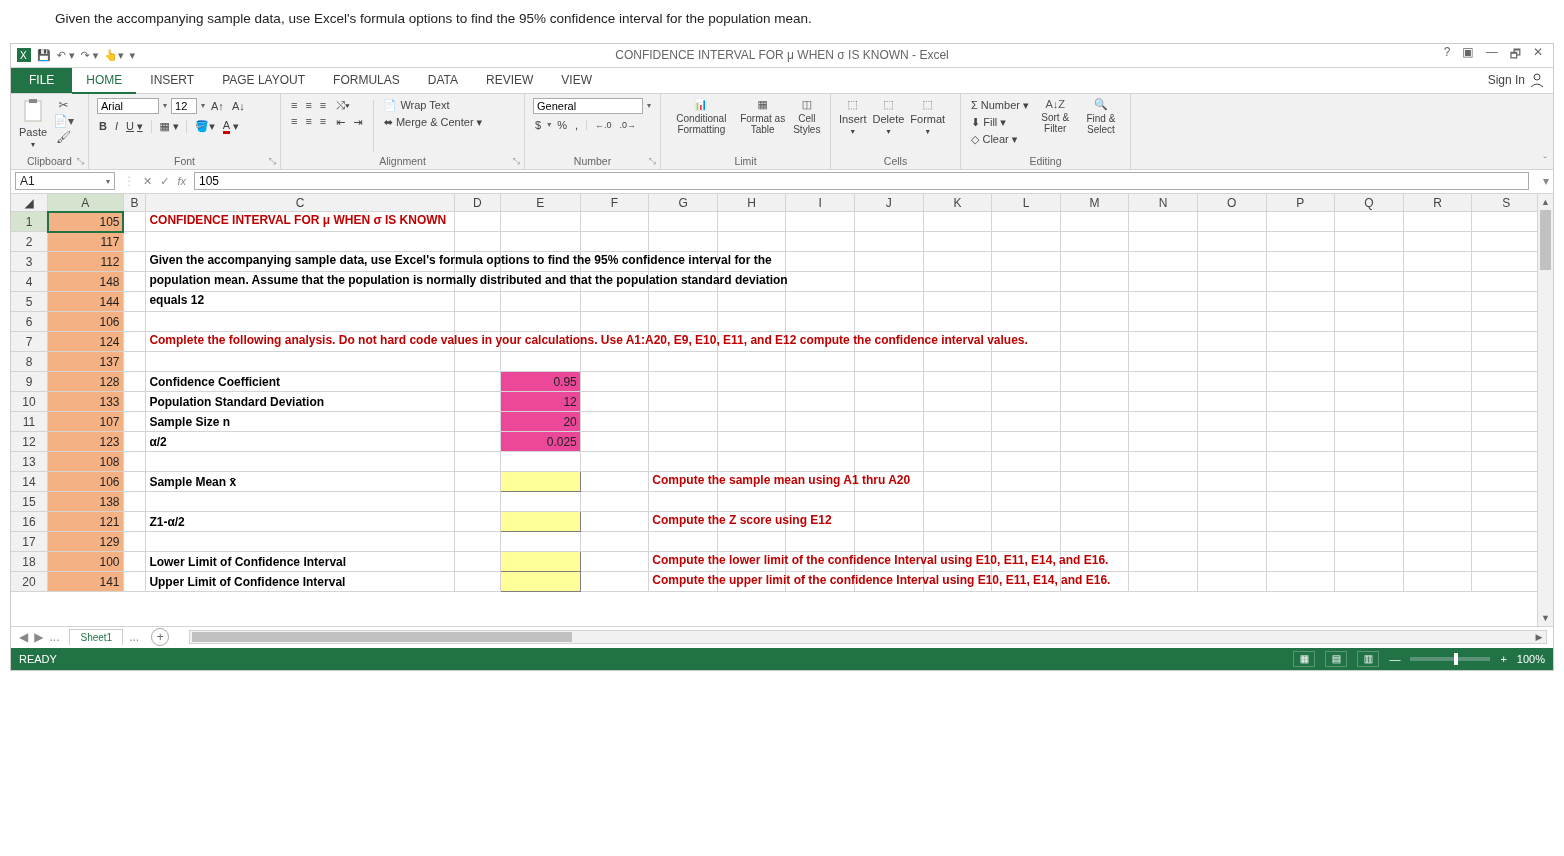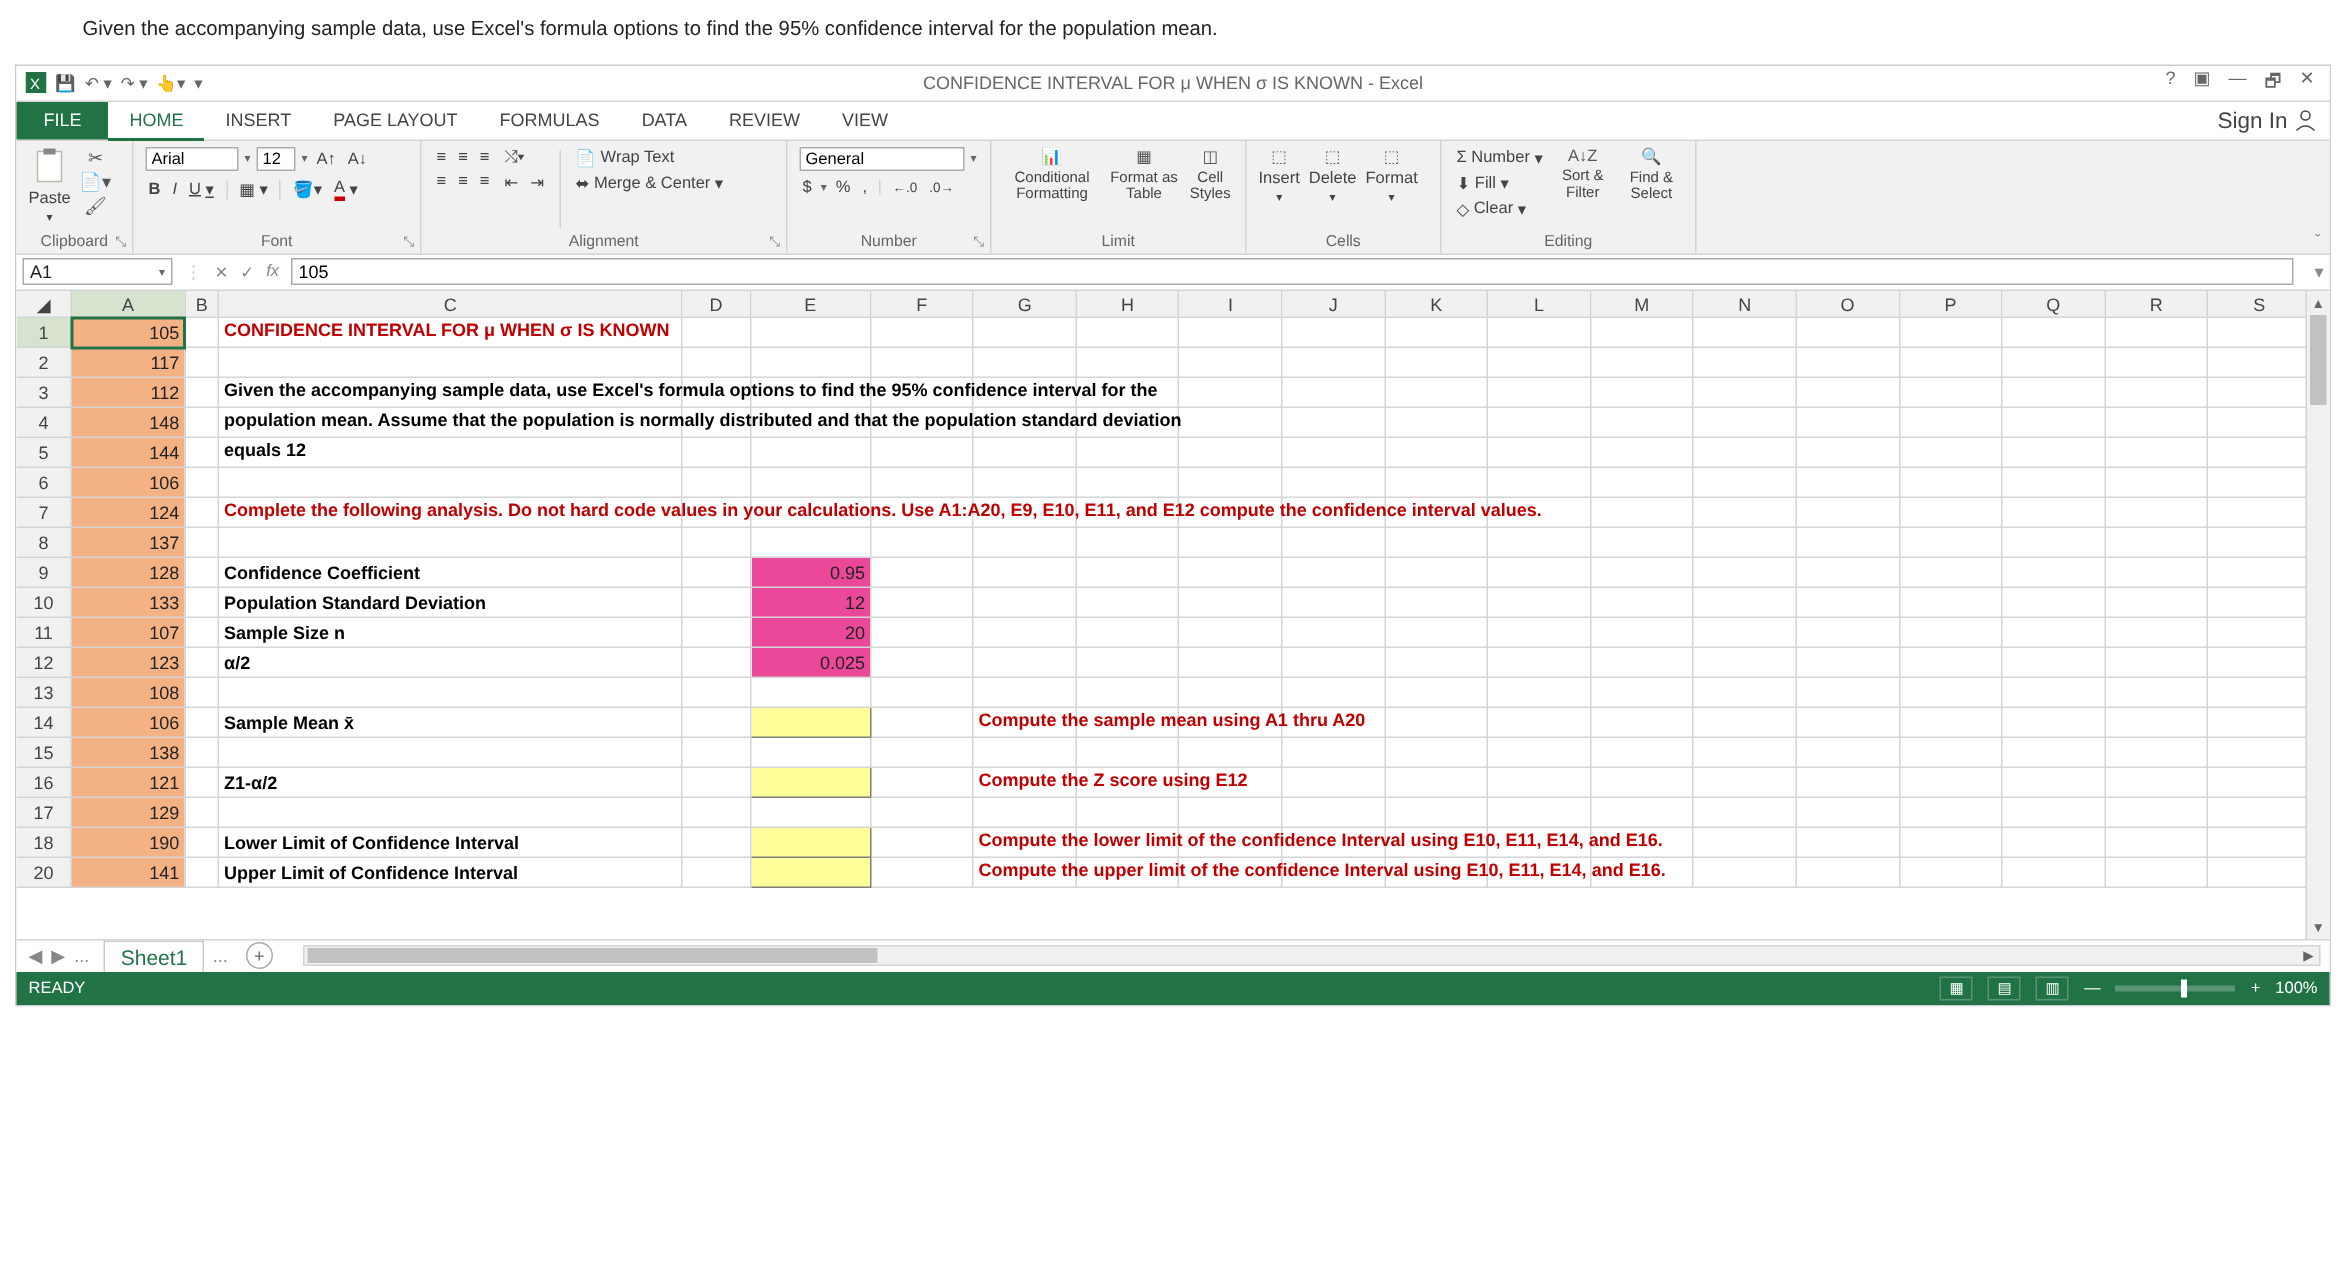--- a/index.html
+++ b/index.html
@@ -9,21 +9,21 @@
 .titlebar{height:24px;background:#fff;border-bottom:1px solid #d4d4d4;display:flex;align-items:center;position:relative}
 .titlebar .qat{display:flex;align-items:center;gap:6px;padding-left:6px}
 .titlebar .qat span{color:#666;font-size:11px}
 .titlebar .doc-title{position:absolute;left:50%;transform:translateX(-50%);color:#666;font-size:12px}
 .titlebar .winctrl{margin-left:auto;display:flex;gap:12px;padding-right:10px;color:#666}
 .tabsrow{height:26px;background:#fff;display:flex;align-items:stretch;border-bottom:1px solid #d4d4d4}
 .filetab{background:#217346;color:#fff;padding:0 18px;display:flex;align-items:center;font-size:12px}
 .rtab{padding:0 14px;display:flex;align-items:center;color:#444;font-size:12px;cursor:pointer}
 .rtab.active{color:#217346;position:relative}
 .rtab.active::after{content:"";position:absolute;left:0;right:0;bottom:-1px;height:2px;background:#217346}
-.signin{margin-left:auto;display:flex;align-items:center;gap:4px;padding-right:8px;color:#444;font-size:15px}
+.signin{margin-left:auto;display:flex;align-items:center;gap:4px;padding-right:8px;color:#444;font-size:12px}
 .signin svg{width:16px;height:16px}
 .ribbon{height:76px;background:#f1f1f1;border-bottom:1px solid #d4d4d4;display:flex;position:relative}
 .rgroup{border-right:1px solid #d4d4d4;padding:4px 8px 2px;display:flex;flex-direction:column;justify-content:space-between}
 .rgroup .glabel{text-align:center;font-size:10.5px;color:#666;padding-top:1px;position:relative}
 .rgroup .glabel .dlg{position:absolute;right:-4px;bottom:0;font-size:9px;color:#888}
 .rg-body{display:flex;gap:6px;align-items:flex-start;flex:1}
 .btnlg{display:flex;flex-direction:column;align-items:center;gap:2px;color:#444;font-size:11px;cursor:pointer}
 .icn{display:inline-flex;align-items:center;justify-content:center;color:#555}
 .sep{width:1px;background:#d4d4d4;align-self:stretch;margin:2px 2px}
 .mini{font-size:11px;color:#444;display:flex;align-items:center;gap:3px;cursor:pointer;padding:1px 2px}
@@ -57,21 +57,21 @@
 .blkb{color:#000;font-weight:bold;font-family:Arial;font-size:13px}
 .act-cell{outline:2px solid #217346;outline-offset:-1px}
 .noclip{overflow:visible!important;position:relative}
 .noclip span{position:absolute;left:3px;top:1px;white-space:nowrap}
 .vscroll{position:absolute;right:0;top:0;bottom:0;width:16px;background:#f1f1f1;border-left:1px solid #d4d4d4;display:flex;flex-direction:column}
 .vscroll .arr{height:16px;display:flex;align-items:center;justify-content:center;color:#666;font-size:9px}
 .vscroll .thumb{background:#c1c1c1;margin:0 2px;flex:0 0 60px}
 .vscroll .track{flex:1}
 .tabstrip{height:22px;border-top:1px solid #d4d4d4;display:flex;align-items:center;background:#fff;position:relative}
 .tabstrip .nav{display:flex;gap:6px;padding:0 8px;color:#888}
-.sheettab{padding:2px 10px;border:1px solid #ccc;border-bottom:none;font-size:14px;background:#fff;color:#217346;margin-left:2px}
+.sheettab{padding:2px 10px;border:1px solid #ccc;border-bottom:none;font-size:10px;background:#fff;color:#217346;margin-left:2px}
 .addsheet{width:18px;height:18px;border:1px solid #aaa;border-radius:50%;display:flex;align-items:center;justify-content:center;color:#666;margin-left:6px;font-size:12px}
 .hscroll{flex:1;margin:0 6px 0 20px;height:14px;background:#f1f1f1;border:1px solid #d4d4d4;position:relative}
 .hscroll .hthumb{position:absolute;left:2px;top:1px;bottom:1px;width:380px;background:#c1c1c1}
 .hscroll .harr{position:absolute;top:0;bottom:0;width:14px;display:flex;align-items:center;justify-content:center;color:#666;font-size:9px}
 .status{height:22px;background:#217346;color:#fff;display:flex;align-items:center;font-size:11px;padding:0 8px}
 .status .right{margin-left:auto;display:flex;align-items:center;gap:10px}
 .viewbtn{width:22px;height:16px;border:1px solid #5a9477;display:flex;align-items:center;justify-content:center;font-size:10px}
 .zoom-slider{width:80px;height:4px;background:#5a9477;position:relative}
 .zoom-slider .zh{position:absolute;top:-4px;left:55%;width:4px;height:12px;background:#fff}
 </style>
@@ -730,21 +730,21 @@
               <td></td>
               <td></td>
               <td></td>
               <td></td>
               <td></td>
               <td></td>
               <td></td>
             </tr>
             <tr>
               <th>18</th>
-              <td class="cell-data">190</td>
+              <td class="cell-data">100</td>
               <td></td>
               <td class="blkb">Lower Limit of Confidence Interval</td>
               <td></td>
               <td class="cell-yellow"></td>
               <td></td>
               <td class="redb noclip">
                 <span>Compute the lower limit of the confidence Interval using E10, E11, E14, and E16.</span>
               </td>
               <td></td>
               <td></td>

